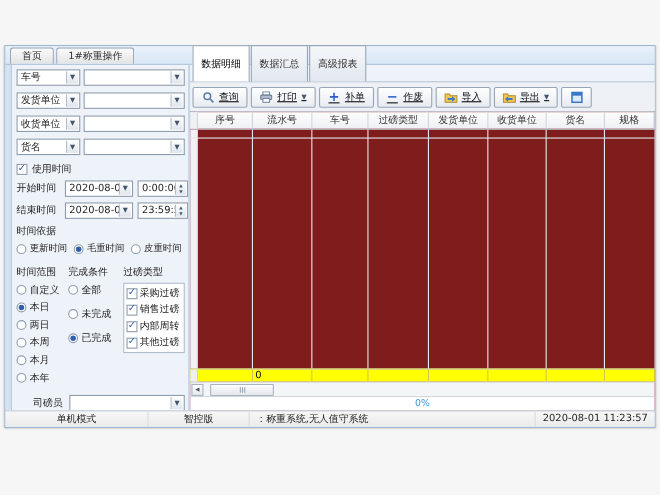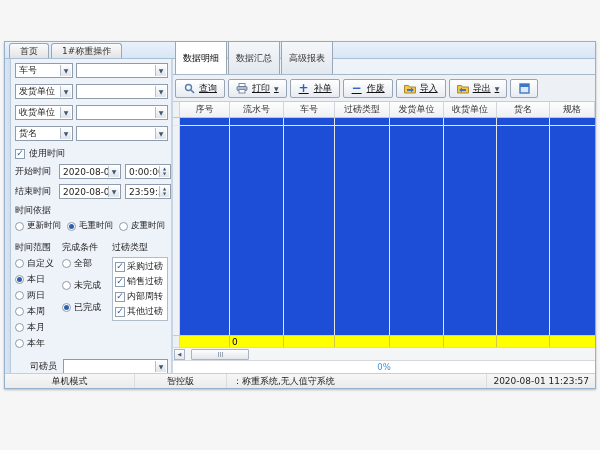--- a/index.html
+++ b/index.html
@@ -53,21 +53,21 @@
   .main-panel { flex:1 1 auto; display:flex; flex-direction:column; min-width:0; background:#eef3fa; }
   .main-tabs { height:16px; display:flex; align-items:flex-end; padding-left:2px; border-bottom:1px solid #a8b8c8; flex:0 0 auto; }
   .main-tab { height:14px; padding:16px 7px; display:flex; align-items:center; background:linear-gradient(#f5f7fa,#e2e8ef); border:1px solid #9aa7b5; border-bottom:none; margin-right:1px; color:#333; }
   .main-tab.active { background:#fff; height:15px; color:#000; }
 
   .toolbar { height:26px; background:#edf1f6; display:flex; align-items:center; gap:3px; padding:0 2px; flex:0 0 auto; }
   .tb-btn { height:19px; background:linear-gradient(#ffffff,#e7ebf1); border:1px solid #98a5b4; border-radius:2px; display:flex; align-items:center; gap:4px; padding:0 7px; color:#111; white-space:nowrap;text-decoration:underline; }
   .tb-btn .dd { font-size:6px; color:#44566b; }
   .ic { width:12px; height:12px; display:inline-flex; align-items:center; justify-content:center; flex:0 0 auto; }
 
-  .grid { flex:1 1 auto; display:flex; flex-direction:column; min-height:0; background:#1d4ed8; border-top:1px solid #c4cdd8; }
+  .grid { flex:1 1 auto; display:flex; flex-direction:column; min-height:0; background:#7f1d1d; border-top:1px solid #c4cdd8; }
   .grid-header { height:16px; display:flex; flex:0 0 auto; background:linear-gradient(#fdfdfd,#eef0f3); border-bottom:1px solid #c0c6ce; }
   .gh-cell { border-right:1px solid #d2d6dc; display:flex; align-items:center; justify-content:center; color:#333; overflow:hidden; white-space:nowrap; }
   .rowsel { width:7px; flex:0 0 auto; background:#f0f1f3; }
   .grid-body { flex:1 1 auto; position:relative; display:flex; min-height:0; }
   .gb-col { border-right:1px solid #e4e6e9; height:100%; }
   .gb-col.rowsel { border-right:1px solid #cfd3d8; }
   .first-row-line { position:absolute; left:0; right:0; top:7px; border-bottom:1px solid #e4e6e9; }
   .total-row { height:12px; display:flex; flex:0 0 auto; background:#ffff00; border-top:1px solid #c9c9c9; }
   .tr-cell { border-right:1px solid #cfc94a; display:flex; align-items:center; padding:0 2px; color:#000; overflow:hidden; }
   .tr-cell.rowsel { background:#efefef; border-right:1px solid #cfd3d8; }

